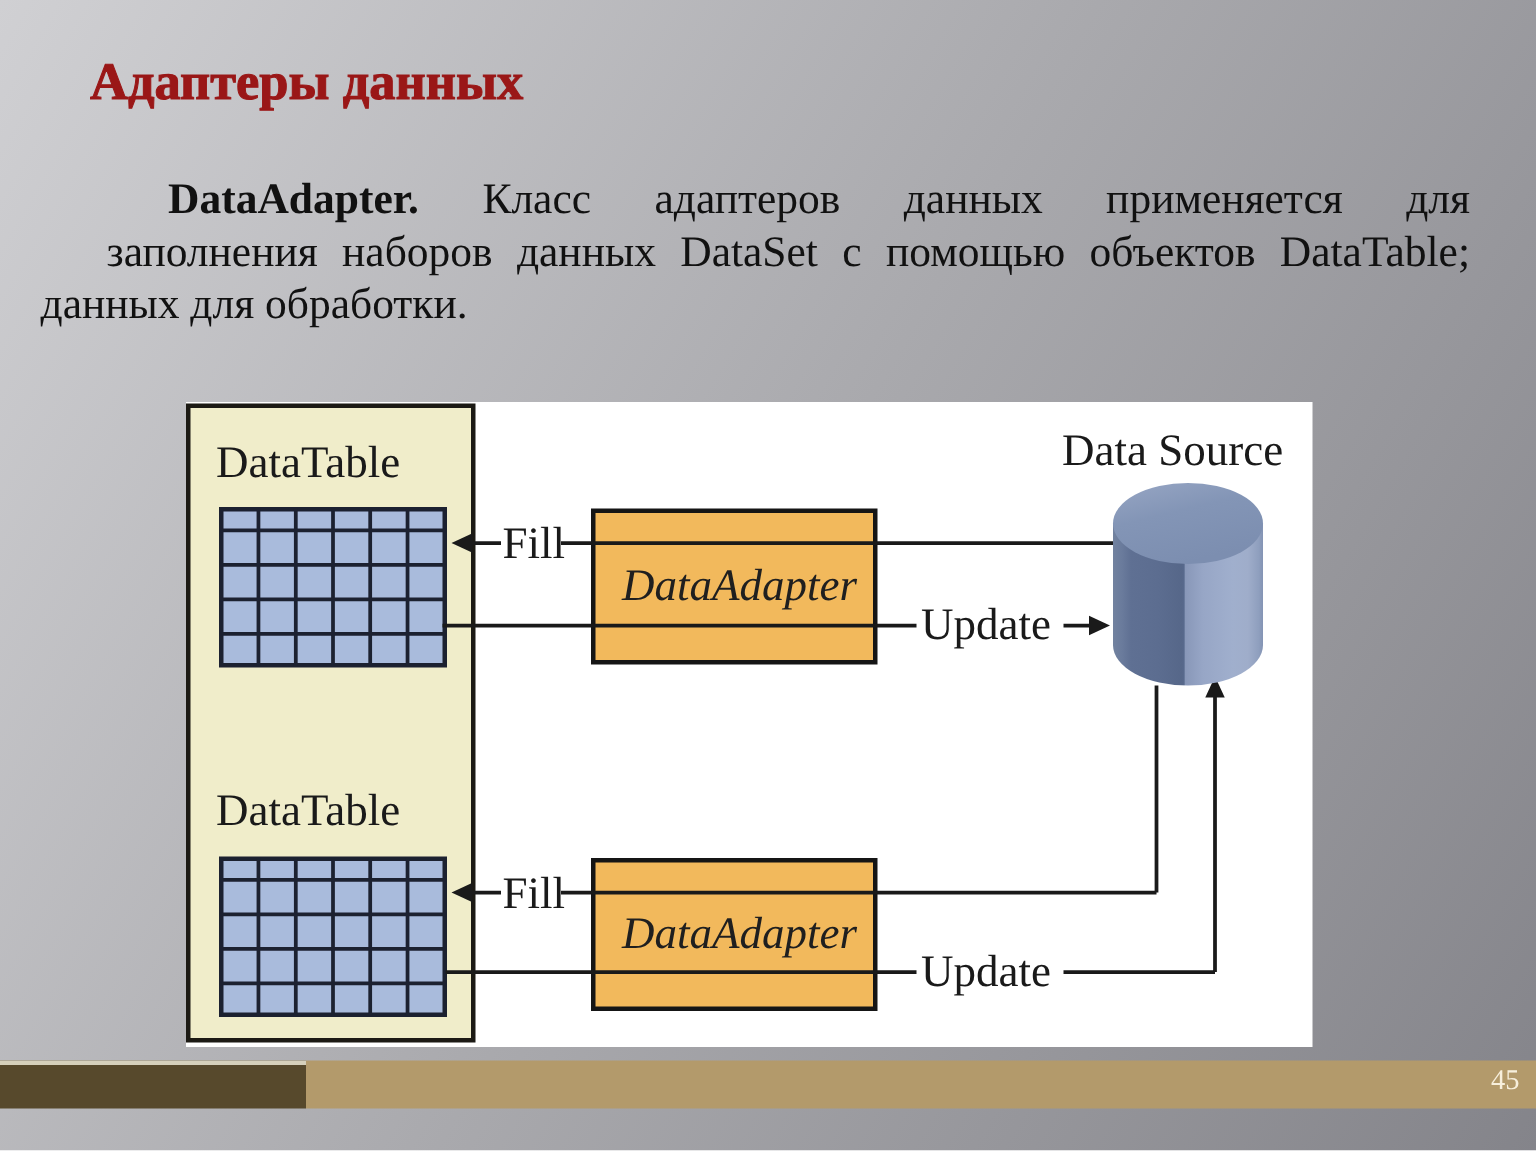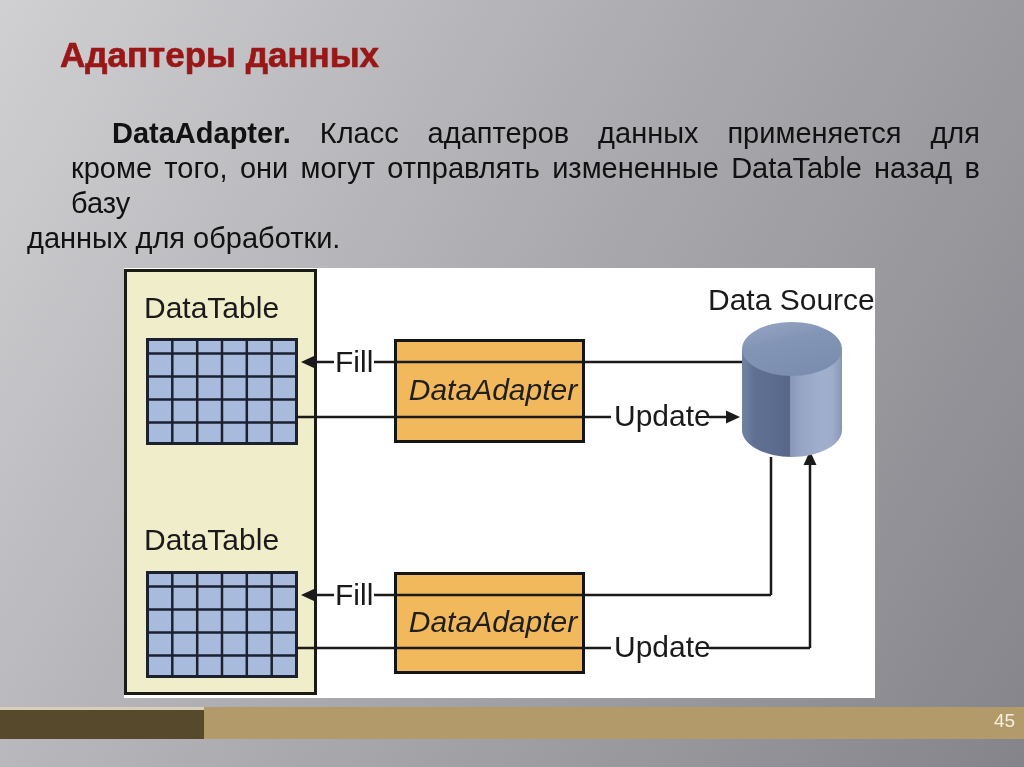--- a/index.html
+++ b/index.html
@@ -1,38 +1,38 @@
 <!DOCTYPE html>
 <html><head>
 <meta charset="utf-8">
 <style>
   html,body{margin:0;padding:0}
   .slide{position:relative;width:1024px;height:767px;overflow:hidden;
     background:linear-gradient(120deg,#d0d0d3 0%,#a9a9ad 50%,#84848a 100%);
-    font-family:Liberation Sans, sans-serif;}
+    font-family:Liberation Serif, serif;}
   .title{position:absolute;left:60px;top:35px;font-size:35px;line-height:40px;font-weight:bold;
     color:#9a1717;letter-spacing:0px;-webkit-text-stroke:0.7px #9a1717;}
   .body{position:absolute;left:27px;top:116px;width:953px;font-size:29px;
     line-height:35px;color:#111;text-align:justify;}
   .body .l{text-align:justify;text-align-last:justify;margin-left:44px;}
   .body .first{text-indent:41px;}
   .body .last{text-align:left;text-align-last:left;}
   .diagram{position:absolute;left:124px;top:268px;width:751px;height:430px;background:#fff;}
   .bar{position:absolute;left:0;top:707px;width:1024px;height:32px;
     background:linear-gradient(90deg,#57492c 0,#57492c 204px,#b39a6b 204px,#b39a6b 100%);}
   .cream{position:absolute;left:0;top:707px;width:204px;height:2.5px;background:#d6d0bb;}
   .pagenum{position:absolute;left:946px;top:710px;font-size:19px;color:#f7efdc;margin-left:48px;}
 </style>
 </head>
 <body>
 <div class="slide">
   <div class="title">Адаптеры данных</div>
   <div class="body">
     <div class="l first"><b>DataAdapter.</b> Класс адаптеров данных применяется для</div>
-    <div class="l">кроме того, они могут отправлять измененные DataTable назад в базу</div>
+    <div class="l">заполнения наборов данных DataSet с помощью объектов DataTable;</div>
     <div class="last">данных для обработки.</div>
   </div>
   <div class="diagram">
   <svg width="751" height="430">
     <defs>
       <linearGradient id="cyl" x1="0" y1="0" x2="1" y2="0">
         <stop offset="0" stop-color="#72829f"></stop>
         <stop offset="0.06" stop-color="#6a7b9c"></stop>
         <stop offset="0.12" stop-color="#5f7093"></stop>
         <stop offset="0.30" stop-color="#5c6d90"></stop>

